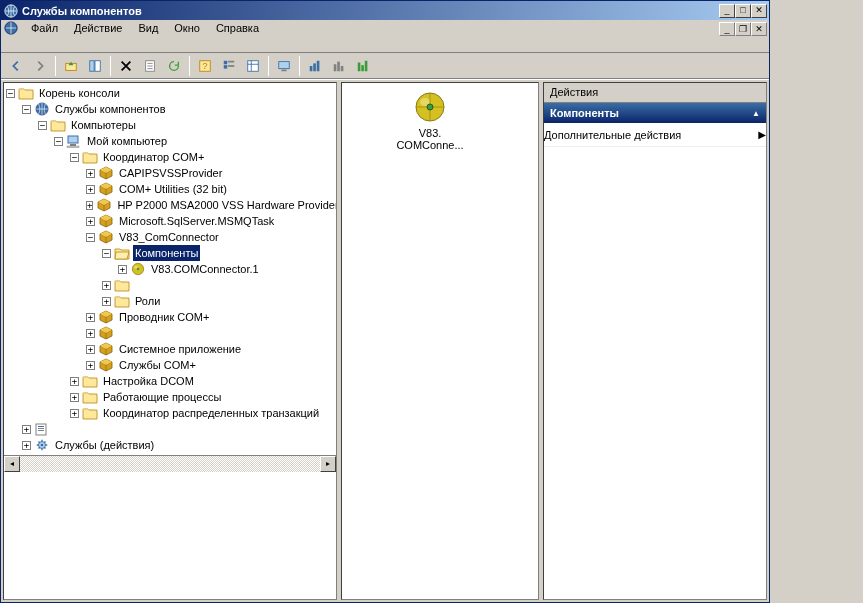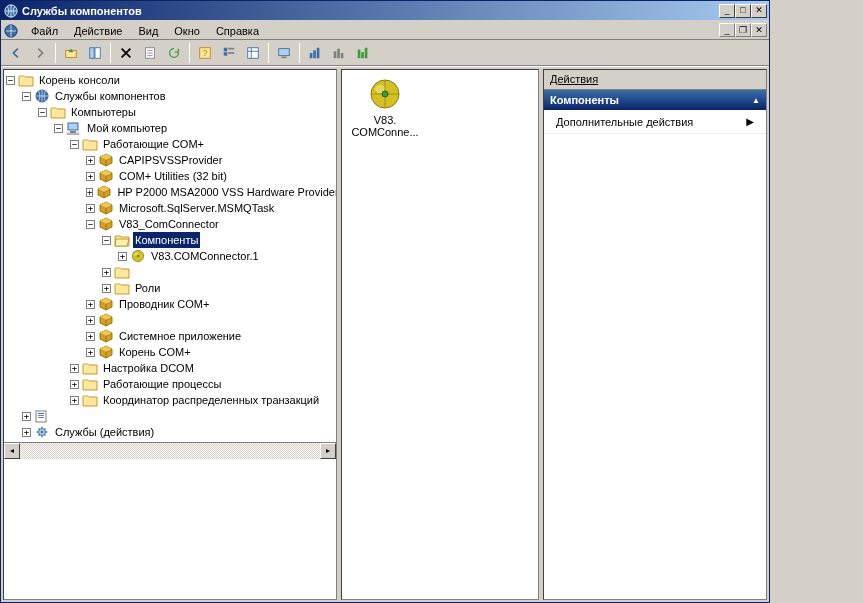--- a/index.html
+++ b/index.html
@@ -6,53 +6,53 @@
 html, body { width: 863px; height: 603px; overflow: hidden; background: #d4d0c8; }
 
 .window { width: 770px; height: 603px; display: flex; flex-direction: column; border: 1px solid #0a246a; }
 
 .titlebar { height: 19px; background: linear-gradient(to right, #0a246a, #a6caf0); color: white; display: flex; align-items: center; padding: 0 2px; }
 .titlebar .icon { width: 16px; height: 16px; margin-right: 3px; display:flex; align-items:center; justify-content:center;}
 .titlebar .title { flex: 1; font-weight: bold; }
 .titlebar .win-btns { display: flex; gap: 0; }
 .titlebar .win-btn { width: 16px; height: 14px; background: #d4d0c8; border: 1px solid #fff; border-right-color:#404040; border-bottom-color:#404040; display:flex; align-items:center; justify-content:center; color:#000; font-size:9px; line-height:1;}
 
-.menubar { height: 20px; background: #d4d0c8; display: flex; align-items: flex-start; padding: 3px 2px; border-bottom: 1px solid #808080;}
+.menubar { height: 20px; background: #d4d0c8; display: flex; align-items: flex-end; padding: 16px 2px; border-bottom: 1px solid #808080;}
 .menubar .mi { padding: 2px 8px; cursor: default; }
 .menubar .icon { width:16px; height:16px; margin-right:4px; display:flex;align-items:center;justify-content:center;}
 .menubar .spacer { flex: 1; }
 .menubar .doc-btns { display:flex; gap:0;}
 .menubar .doc-btn { width:16px; height:14px; background:#d4d0c8; border:1px solid #fff; border-right-color:#808080; border-bottom-color:#808080; display:flex; align-items:center; justify-content:center; font-size:9px;}
 
 .toolbar { height: 26px; background: #d4d0c8; display: flex; align-items: center; padding: 0 4px; border-bottom: 1px solid #808080; gap: 2px;}
 .toolbar .tb-btn { width: 22px; height: 22px; display:flex; align-items:center; justify-content:center; border:1px solid transparent;}
 .toolbar .sep { width:1px; height:20px; background:#808080; margin:0 2px; border-right:1px solid #fff;}
 
 .body { flex:1; display:flex; background:#d4d0c8; padding:0; overflow:hidden; border-top:1px solid #fff;}
 .pane { background:#fff; border:1px solid #808080; border-top-color:#404040; border-left-color:#404040; margin:2px;}
 .tree-pane { width: 334px; overflow:auto; }
-.mid-pane { flex:1; overflow:auto; }
+.mid-pane { flex:1; overflow:auto;padding-left:45px; }
 .right-pane { width: 224px; display:flex; flex-direction:column; overflow:hidden;}
 
 .tree { padding: 2px; white-space: nowrap; user-select:none;}
 .tree-row { display:flex; align-items:center; height:16px; line-height:16px;}
 .tree-row .exp { width:9px; height:9px; border:1px solid #808080; display:flex; align-items:center; justify-content:center; font-size:9px; line-height:1; margin-right:3px; background:#fff; font-family:monospace;}
 .tree-row .ticon { width:16px; height:16px; margin-right:3px; display:flex; align-items:center; justify-content:center; flex-shrink:0;}
 .tree-row .lbl { padding:0 2px; }
 .tree-row .lbl.sel { background:#0a246a; color:#fff; }
 
 .mid-content { display:flex; flex-wrap:wrap; padding:8px; gap:4px;}
 .mid-item { width:70px; display:flex; flex-direction:column; align-items:center; text-align:center;}
 .mid-item .big-icon { width:32px; height:32px; margin-bottom:4px;}
 .mid-item .lbl { width:100%; word-wrap:break-word;}
 
-.right-pane .hdr1 { background:#d4d0c8; height:20px; border-bottom:1px solid #808080; padding:3px 6px; font-weight:normal;text-decoration:underline;}
+.right-pane .hdr1 { background:#d4d0c8; height:20px; border-bottom:1px solid #808080; padding:3px 6px; font-weight:normal;}
 .right-pane .hdr2 { background:#0a246a; background:linear-gradient(to bottom,#3a6ea5,#0a246a); color:#fff; height:20px; padding:3px 6px; display:flex; align-items:center; font-weight:bold;}
 .right-pane .hdr2 .arrow { margin-left:auto; font-size:8px;}
-.right-pane .action-row { height:24px; display:flex; align-items:center; padding:3px 12px; border-bottom:1px solid #eee;}
+.right-pane .action-row { height:24px; display:flex; align-items:center; padding:3px 0; border-bottom:1px solid #eee;}
 .right-pane .action-row .arrow { margin-left:auto; font-size:10px;}
 .right-pane .fill { flex:1; background:#fff;}
 
 .scrollbar-h { height:16px; background:#d4d0c8; border-top:1px solid #808080; display:flex; align-items:center;}
 .scrollbar-h .sb-btn { width:16px; height:16px; background:#d4d0c8; border:1px solid #fff; border-right-color:#404040; border-bottom-color:#404040; display:flex;align-items:center;justify-content:center; font-size:8px;}
 .scrollbar-h .sb-track { flex:1; background: repeating-conic-gradient(#d4d0c8 0% 25%, #fff 0% 50%) 50% / 2px 2px; height:16px;}
 </style>
 </head>
 <body>
 
@@ -233,21 +233,21 @@
             <span class="lbl">Мой компьютер</span>
           </div>
           <div class="tree-row" style="padding-left: 64px;">
             <span class="exp">−</span>
             <span class="ticon">
               <svg width="16" height="14" viewBox="0 0 16 14">
                 <path d="M1 3h5l1 1h8v9H1z" fill="#ffe79c" stroke="#b8860b" stroke-width="0.8"></path>
                 <path d="M1 3h5l1 1H1z" fill="#e8d070"></path>
               </svg>
             </span>
-            <span class="lbl">Работающие COM+</span>
+            <span class="lbl">Координатор COM+</span>
           </div>
           <div class="tree-row" style="padding-left: 80px;">
             <span class="exp">+</span>
             <span class="ticon">
               <svg width="16" height="14" viewBox="0 0 16 14">
                 <path d="M8 1l6 3v6l-6 3-6-3V4z" fill="#d4a020" stroke="#8a6010" stroke-width="0.8"></path>
                 <path d="M8 1v12M2 4l6 3 6-3" stroke="#8a6010" stroke-width="0.6" fill="none"></path>
                 <path d="M8 1l6 3-6 3-6-3z" fill="#f0c850"></path>
               </svg>
             </span>
@@ -371,21 +371,21 @@
           </div>
           <div class="tree-row" style="padding-left: 80px;">
             <span class="exp">+</span>
             <span class="ticon">
               <svg width="16" height="14" viewBox="0 0 16 14">
                 <path d="M8 1l6 3v6l-6 3-6-3V4z" fill="#d4a020" stroke="#8a6010" stroke-width="0.8"></path>
                 <path d="M8 1v12M2 4l6 3 6-3" stroke="#8a6010" stroke-width="0.6" fill="none"></path>
                 <path d="M8 1l6 3-6 3-6-3z" fill="#f0c850"></path>
               </svg>
             </span>
-            <span class="lbl">Корень COM+</span>
+            <span class="lbl">Службы COM+</span>
           </div>
           <div class="tree-row" style="padding-left: 64px;">
             <span class="exp">+</span>
             <span class="ticon">
               <svg width="16" height="14" viewBox="0 0 16 14">
                 <path d="M1 3h5l1 1h8v9H1z" fill="#ffe79c" stroke="#b8860b" stroke-width="0.8"></path>
                 <path d="M1 3h5l1 1H1z" fill="#e8d070"></path>
               </svg>
             </span>
             <span class="lbl">Настройка DCOM</span>

